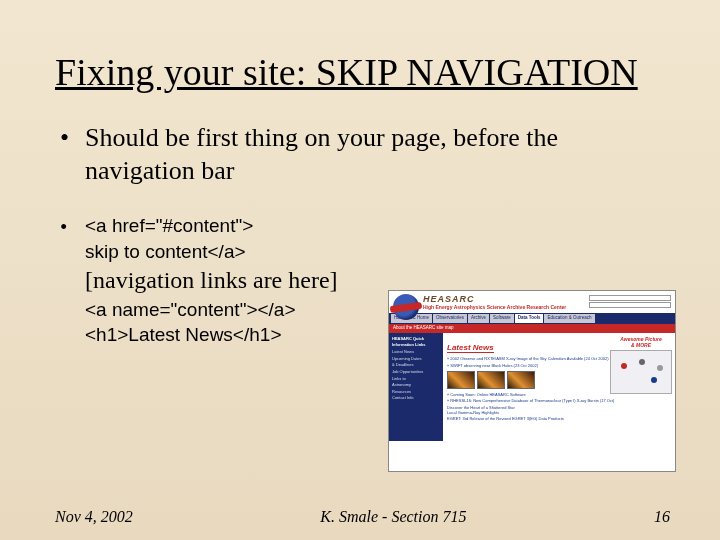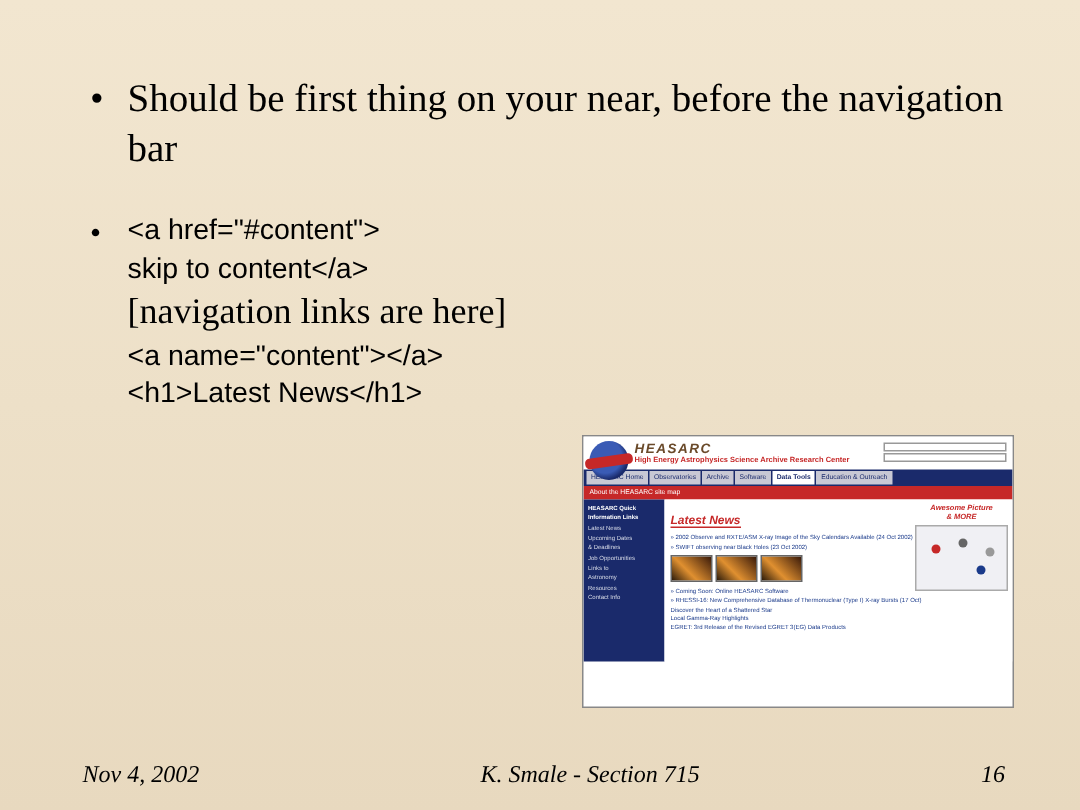--- a/index.html
+++ b/index.html
@@ -230,23 +230,24 @@
     background: #c62828;
     left: 10px; top: 12px;
     box-shadow: 30px 14px 0 #1a3a8a, 18px -4px 0 #666, 36px 2px 0 #999;
   }
   .lines { font-size: 4px; color: #1a3a8a; line-height: 1.3; }
 </style>
 </head>
 <body>
 
 <div class="slide">
+  <h1 class="title">Fixing your site: SKIP NAVIGATION</h1>
 
   <ul class="bullets">
-    <li>Should be first thing on your near, before the navigation bar</li>
+    <li>Should be first thing on your page, before the navigation bar</li>
     <li class="code-bullet">
       <div class="code-block">
         <div>&lt;a href="#content"&gt;</div>
         <div>skip to content&lt;/a&gt;</div>
       </div>
       <div class="serif-line">[navigation links are here]</div>
       <div class="code-block">
         <div>&lt;a name="content"&gt;&lt;/a&gt;</div>
         <div>&lt;h1&gt;Latest News&lt;/h1&gt;</div>
       </div>

